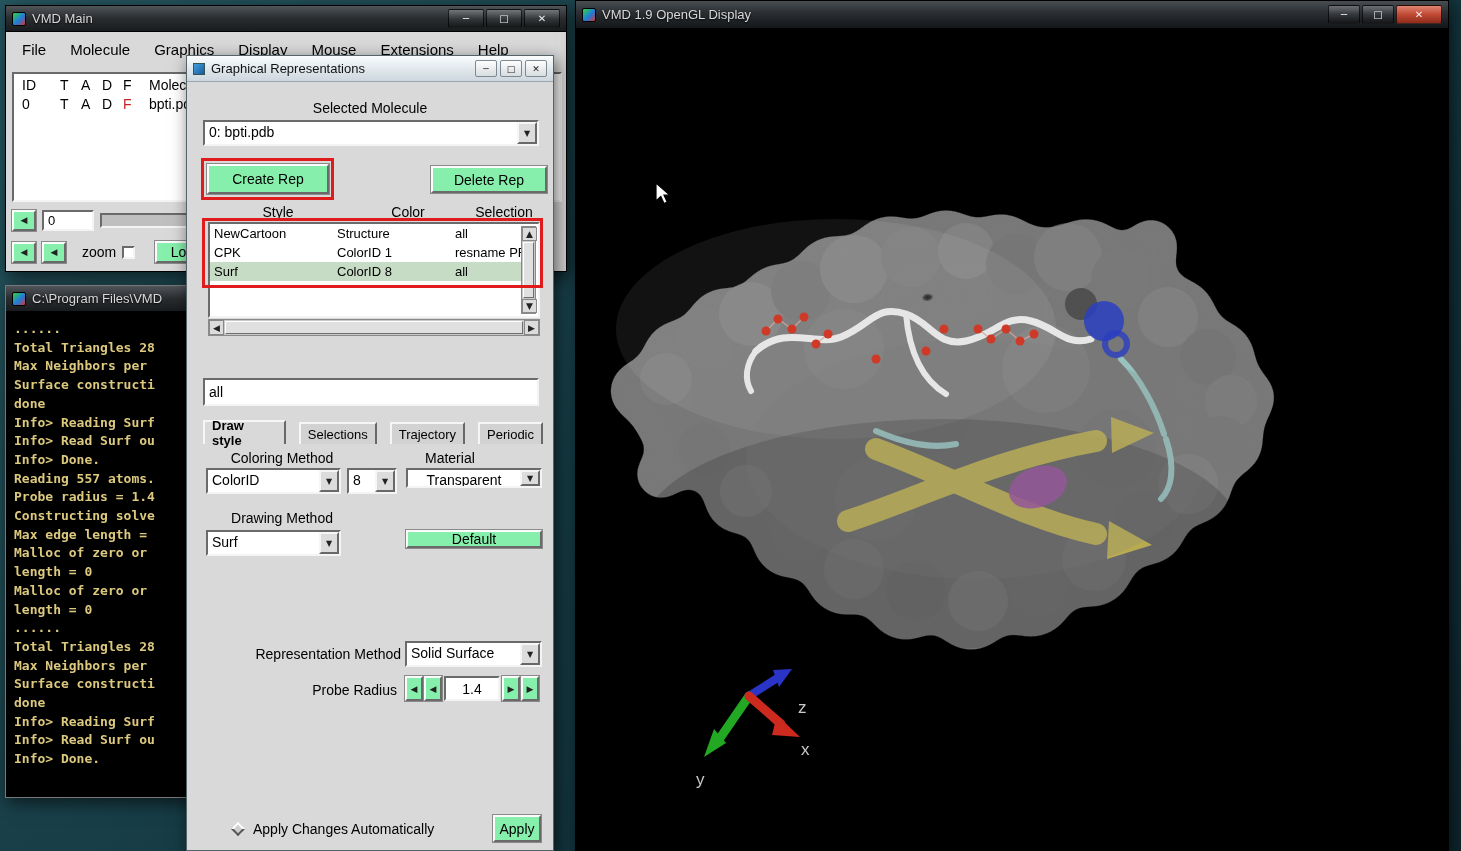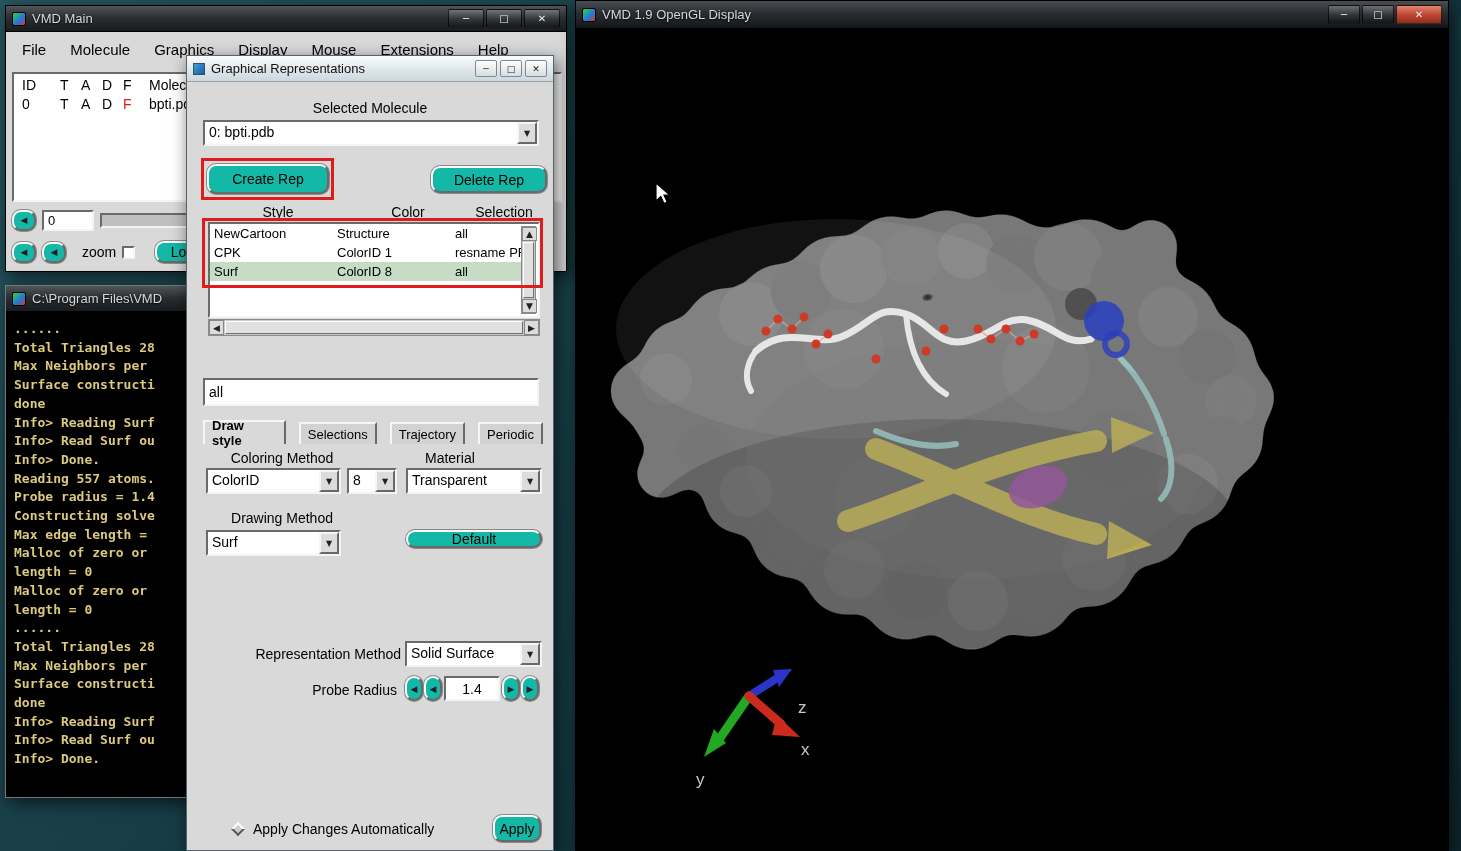--- a/index.html
+++ b/index.html
@@ -14,22 +14,22 @@
   .app-icon{width:14px;height:14px;border-radius:2px;flex:0 0 auto;
     background:linear-gradient(135deg,#35d435 0%,#1d7ce0 55%,#d43535 100%);border:1px solid #000;}
   .winbtns{margin-left:auto;display:flex;gap:2px;}
   .winbtn{width:36px;height:19px;display:flex;align-items:center;justify-content:center;
     color:#eee;font-size:10px;font-family:"DejaVu Sans",sans-serif;border:1px solid rgba(0,0,0,.7);
     border-radius:2px;background:linear-gradient(rgba(255,255,255,.25),rgba(255,255,255,.06) 50%,rgba(0,0,0,.25));}
   .winbtn.close-red{background:linear-gradient(#e08573,#c14a35 50%,#8f2b1b);width:46px;}
   .sunken{background:#fff;border-top:2px solid #6a6a6a;border-left:2px solid #6a6a6a;
     border-right:2px solid #f4f4f4;border-bottom:2px solid #f4f4f4;}
   .tkbutton{display:flex;align-items:center;justify-content:center;font-size:14px;color:#000;
-    background:#14b8a6;border-top:2px solid #fbfbfb;border-left:2px solid #fbfbfb;
-    border-right:2px solid #6a6a6a;border-bottom:2px solid #6a6a6a;box-shadow:0 0 0 1px #8a8a8a;cursor:default;border-radius:9px;}
+    background:#86efac;border-top:2px solid #fbfbfb;border-left:2px solid #fbfbfb;
+    border-right:2px solid #6a6a6a;border-bottom:2px solid #6a6a6a;box-shadow:0 0 0 1px #8a8a8a;cursor:default;}
   .combo{display:flex;align-items:stretch;background:#fff;border-top:2px solid #6a6a6a;
     border-left:2px solid #6a6a6a;border-right:2px solid #f4f4f4;border-bottom:2px solid #f4f4f4;}
   .combo .combo-text{flex:1;font-size:14px;padding:2px 4px;white-space:nowrap;overflow:hidden;}
   .combo .combo-btn{width:20px;display:flex;align-items:center;justify-content:center;
     background:#dcdcdc;border-top:2px solid #f6f6f6;border-left:2px solid #f6f6f6;
     border-right:2px solid #686868;border-bottom:2px solid #686868;font-size:8px;color:#222;
     font-family:"DejaVu Sans",sans-serif;}
   .arrowbtn{display:flex;align-items:center;justify-content:center;font-size:9px;color:#222;
     font-family:"DejaVu Sans",sans-serif;}
   
@@ -257,21 +257,21 @@
     <div class="gr-abs label14" style="left:238px;top:394px;width:98px;text-align:left;">Material</div>
 
     <div class="gr-abs combo" style="left:19px;top:412px;width:135px;height:26px;">
       <span class="combo-text">ColorID</span>
       <span class="combo-btn">▼</span>
     </div>
     <div class="gr-abs combo" style="left:160px;top:412px;width:50px;height:26px;">
       <span class="combo-text">8</span>
       <span class="combo-btn">▼</span>
     </div>
-    <div class="gr-abs combo" style="left:219px;top:412px;width:136px;height:26px;">
+    <div class="gr-abs combo" style="left:219px;top:412px;width:136px;height:20px;text-align:center;">
       <span class="combo-text">Transparent</span>
       <span class="combo-btn">▼</span>
     </div>
 
     <div class="gr-abs label14" style="left:30px;top:454px;width:130px;text-align:center;">Drawing Method</div>
     <div class="gr-abs combo" style="left:19px;top:474px;width:135px;height:26px;">
       <span class="combo-text">Surf</span>
       <span class="combo-btn">▼</span>
     </div>
     <div class="gr-abs tkbutton" style="left:219px;top:474px;width:136px;height:18px;">Default</div>

